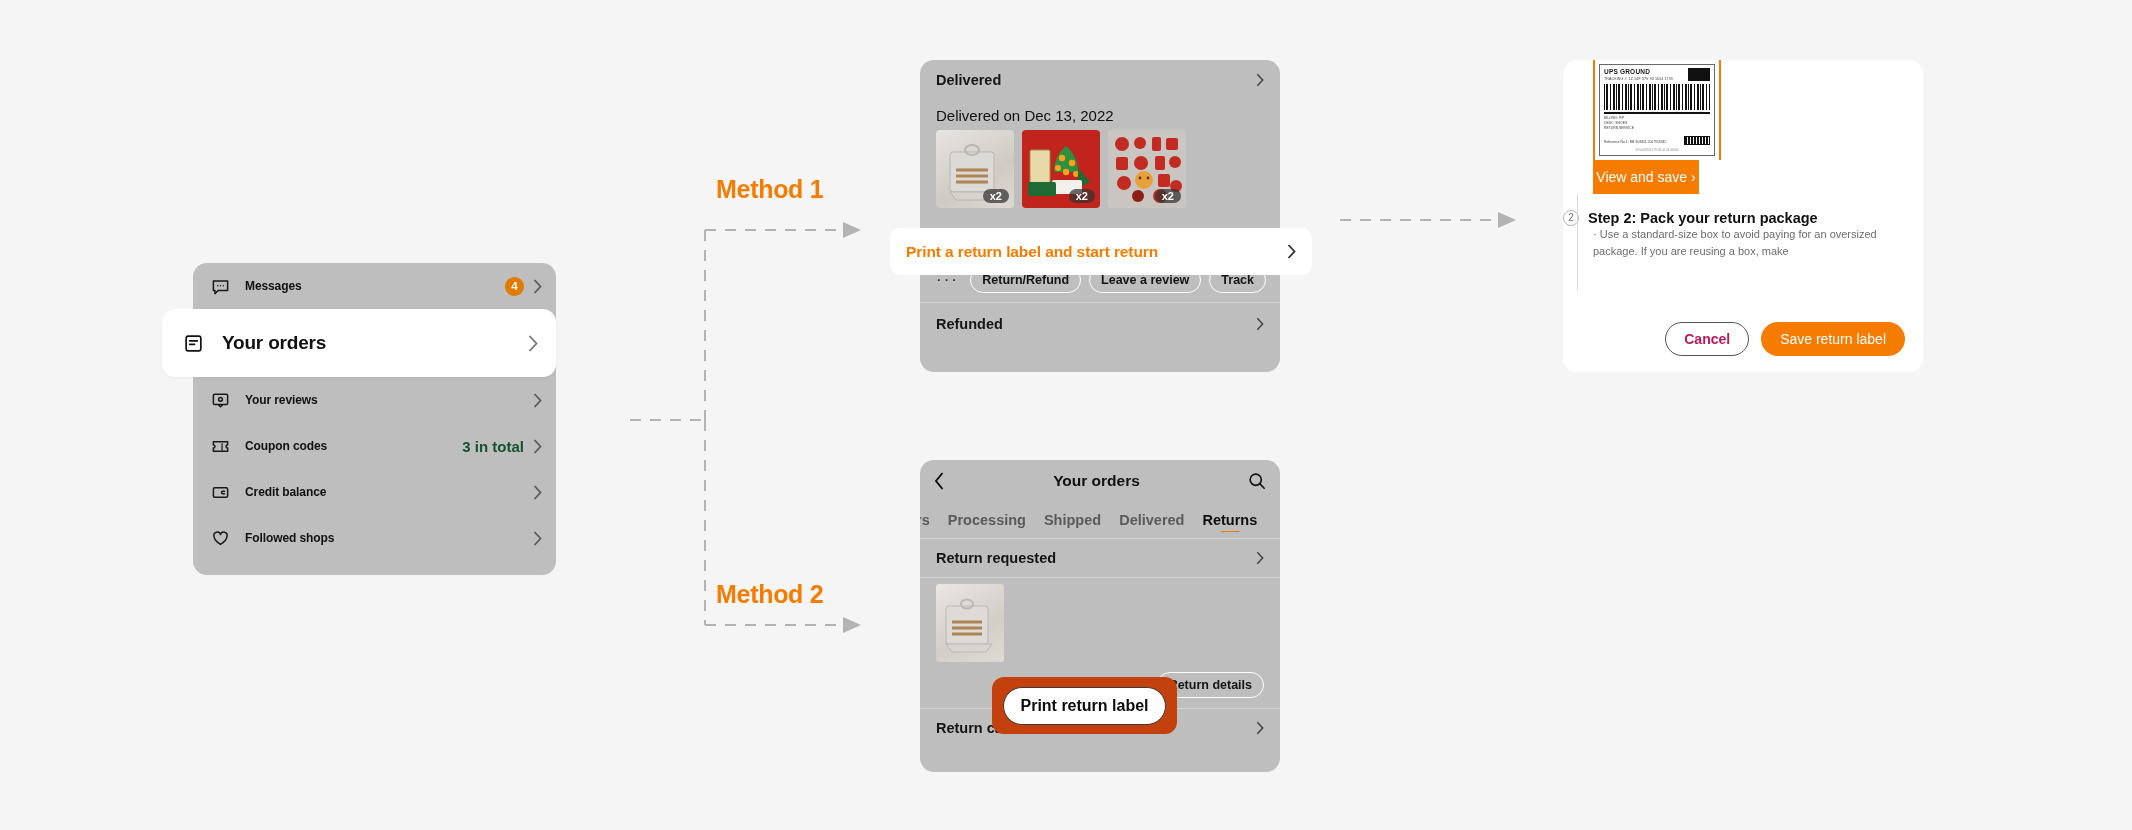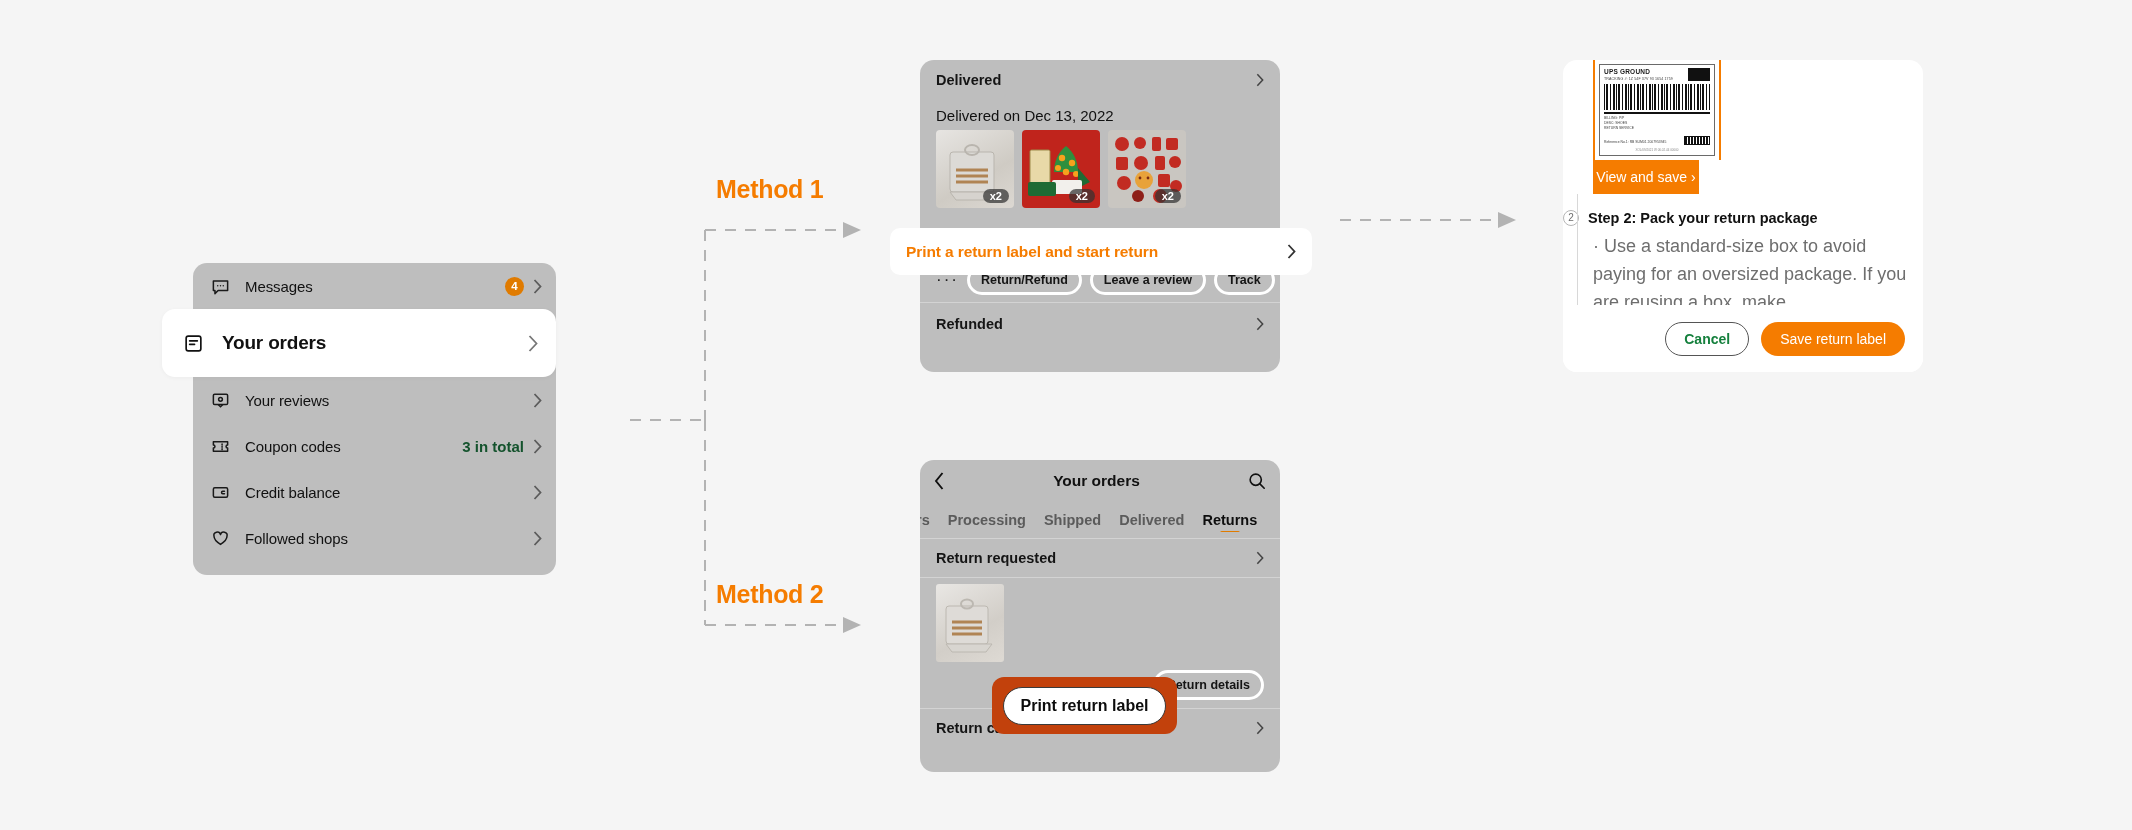--- a/index.html
+++ b/index.html
@@ -29,21 +29,21 @@
   
   #sidebar { left: 193px; top: 263px; width: 363px; height: 312px; }
   .side-row {
     position: relative;
     display: flex; align-items: center;
     height: 46px;
     padding: 0 14px 0 16px;
     color: #111;
   }
   .side-row .ico { width: 22px; height: 22px; flex: none; margin-right: 14px; display:flex; align-items:center; justify-content:center; }
-  .side-row .lbl { font-size: 15px; font-weight: 400; letter-spacing: -.1px; white-space: nowrap; }
+  .side-row .lbl { font-size: 12px; font-weight: 700; letter-spacing: -.1px; white-space: nowrap; }
   .side-row .right { margin-left: auto; display: flex; align-items: center; gap: 9px; }
   .side-row .meta { font-size: 15px; color: #14532d; font-weight: 700; }
   .badge {
     width: 19px; height: 19px; border-radius: 50%;
     background: #e07b00; color: #fff;
     font-size: 11.5px; font-weight: 700;
     display: flex; align-items: center; justify-content: center;
   }
   .chev { color: #5c5c5c; display: flex; align-items: center; }
   .spacer-row { height: 46px; }
@@ -102,21 +102,21 @@
   }
   .tb1 { background: linear-gradient(150deg,#e7e5e2,#cfcbc4 60%,#dcd8d2); }
   .tb2 { background: #c0241c; }
   .tb3 { background: #c9c6c1; }
   .actions-row {
     display: flex; align-items: center; gap: 8px;
     padding: 0 14px; height: 44px;
   }
   .dots { font-size: 17px; letter-spacing: 2px; color: #222; margin-right: auto; padding-left: 2px; }
   .pill {
-    border: 3px solid #ffffff; border-radius: 16px;
+    border: 1px solid #ffffff; border-radius: 16px;
     padding: 5px 11px; font-size: 12.5px; font-weight: 700; color: #151515;
     white-space: nowrap; background: transparent;
   }
 
   
   #hl-print1 {
     position: absolute; left: 890px; top: 228px;
     width: 422px; height: 47px;
     background: #fff; border-radius: 10px;
     display: flex; align-items: center; padding: 0 16px 0 16px;
@@ -217,34 +217,34 @@
   }
   .step-head { display: flex; align-items: center; gap: 9px; margin-left: -30px; }
   .step-num {
     width: 16px; height: 16px; border-radius: 50%;
     border: 1px solid #b5b5b5; color: #6d6d6d;
     font-size: 10px; display: flex; align-items: center; justify-content: center;
     background: #fff; flex: none;
   }
   .step-title { font-size: 14.5px; font-weight: 700; color: #111; }
   .step-body {
-    font-size: 18px; color: #6e6e6e; line-height: 1.55;
-    margin-top: 7px; max-width: 330px;
+    font-size: 11px; color: #6e6e6e; line-height: 1.55;
+    margin-top: 0; max-width: 330px;
   }
   #card3-footer {
     position: absolute; left: 1563px; top: 305px;
     width: 360px; height: 67px;
     background: #fff; border-radius: 0 0 14px 14px;
     display: flex; align-items: center; justify-content: flex-end; gap: 12px;
     padding: 0 18px;
     z-index: 5;
   }
   .btn-cancel {
     border: 1px solid #555; border-radius: 20px; background: #fff;
-    padding: 8px 18px; font-size: 14px; font-weight: 700; color: #15803d;
+    padding: 8px 18px; font-size: 14px; font-weight: 700; color: #be185d;
   }
   .btn-save {
     border: none; border-radius: 20px; background: #f57c00;
     padding: 9px 19px; font-size: 14px; font-weight: 400; color: #fff;
   }
   .fade-mask {
     position: absolute; left: 0; right: 0; bottom: 0; height: 22px;
     background: linear-gradient(to bottom, rgba(255,255,255,0), #fff);
   }
 </style>

